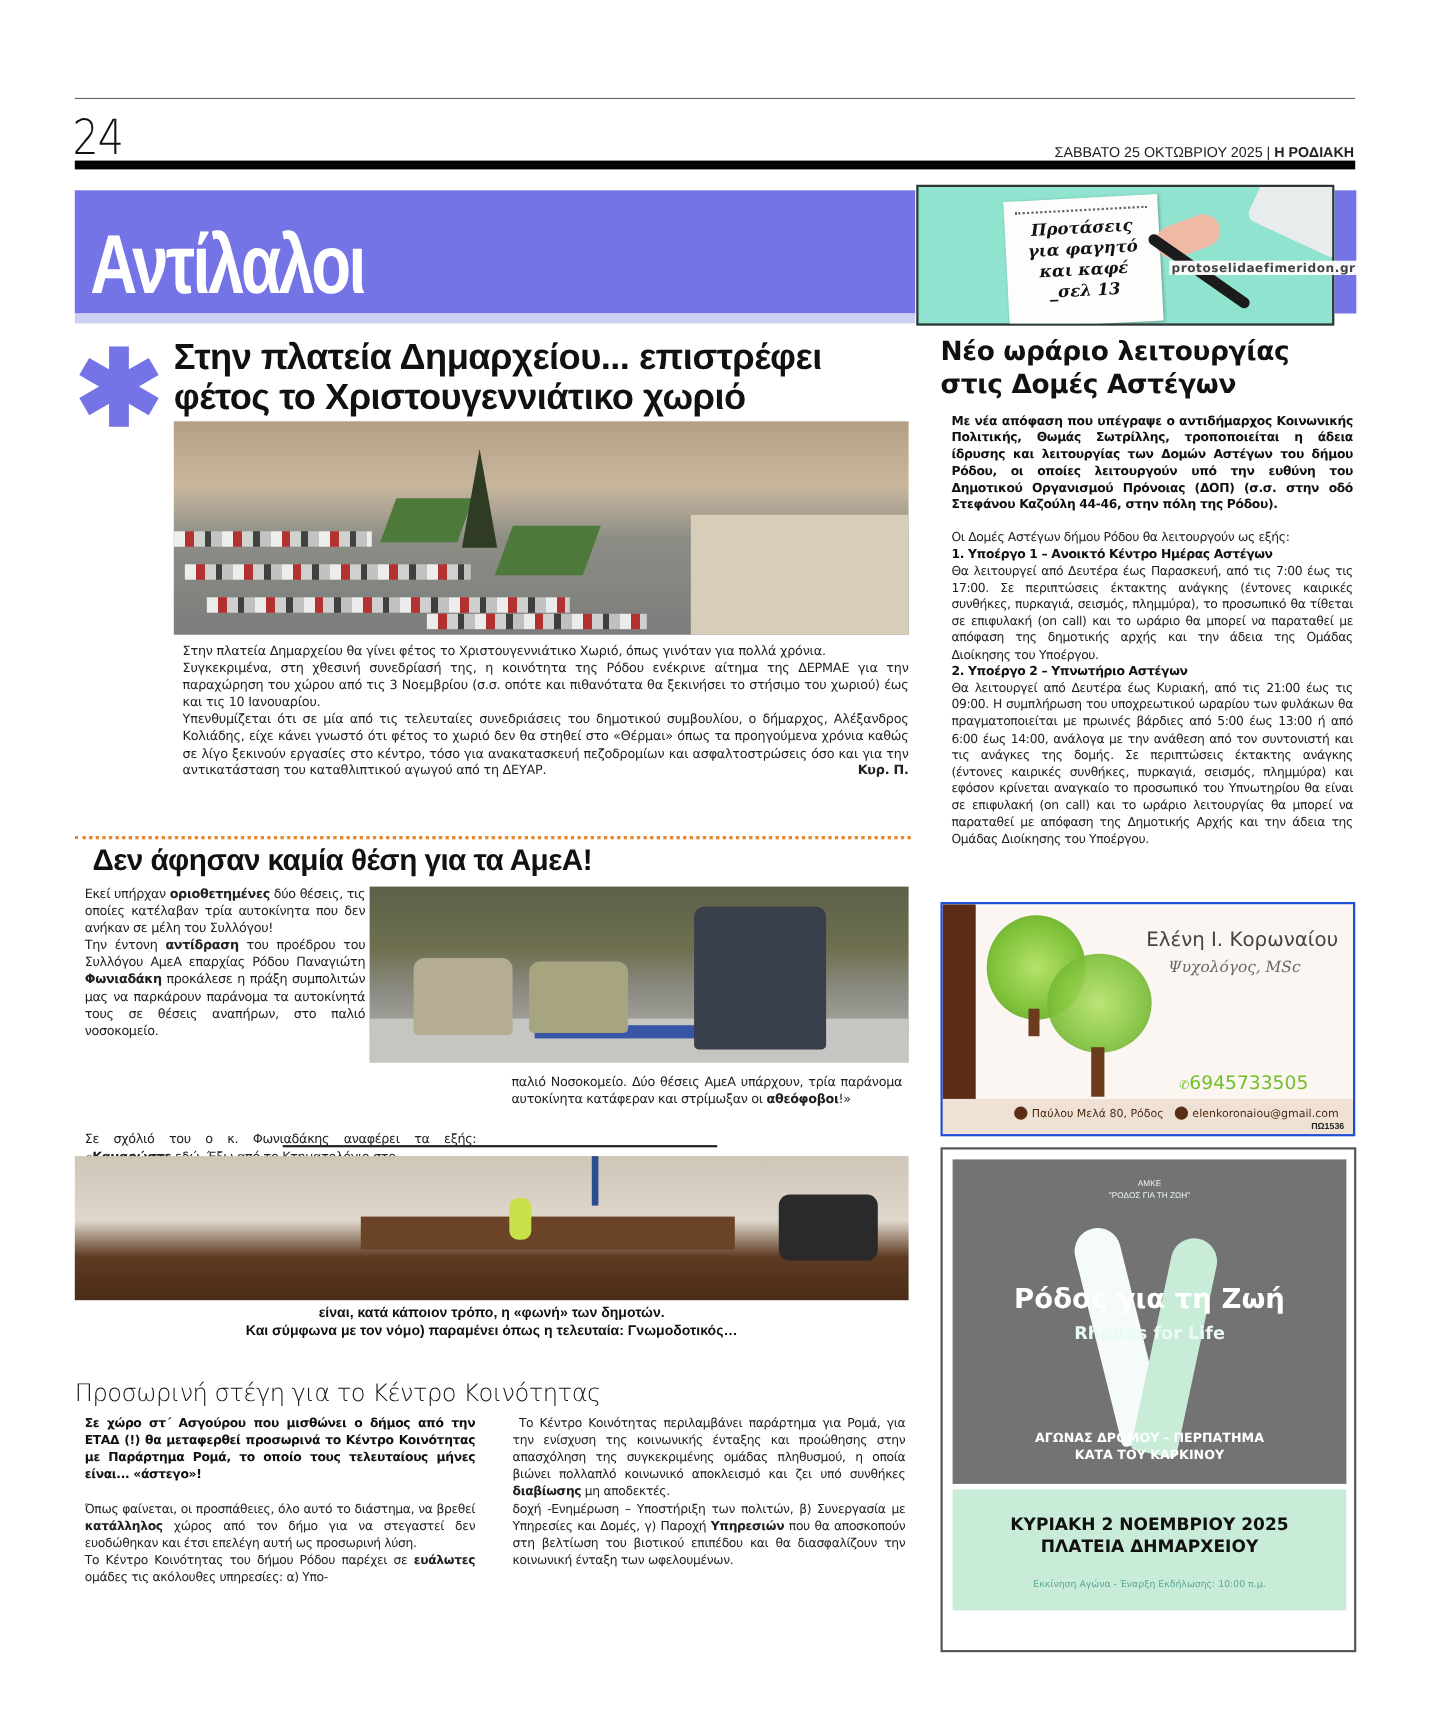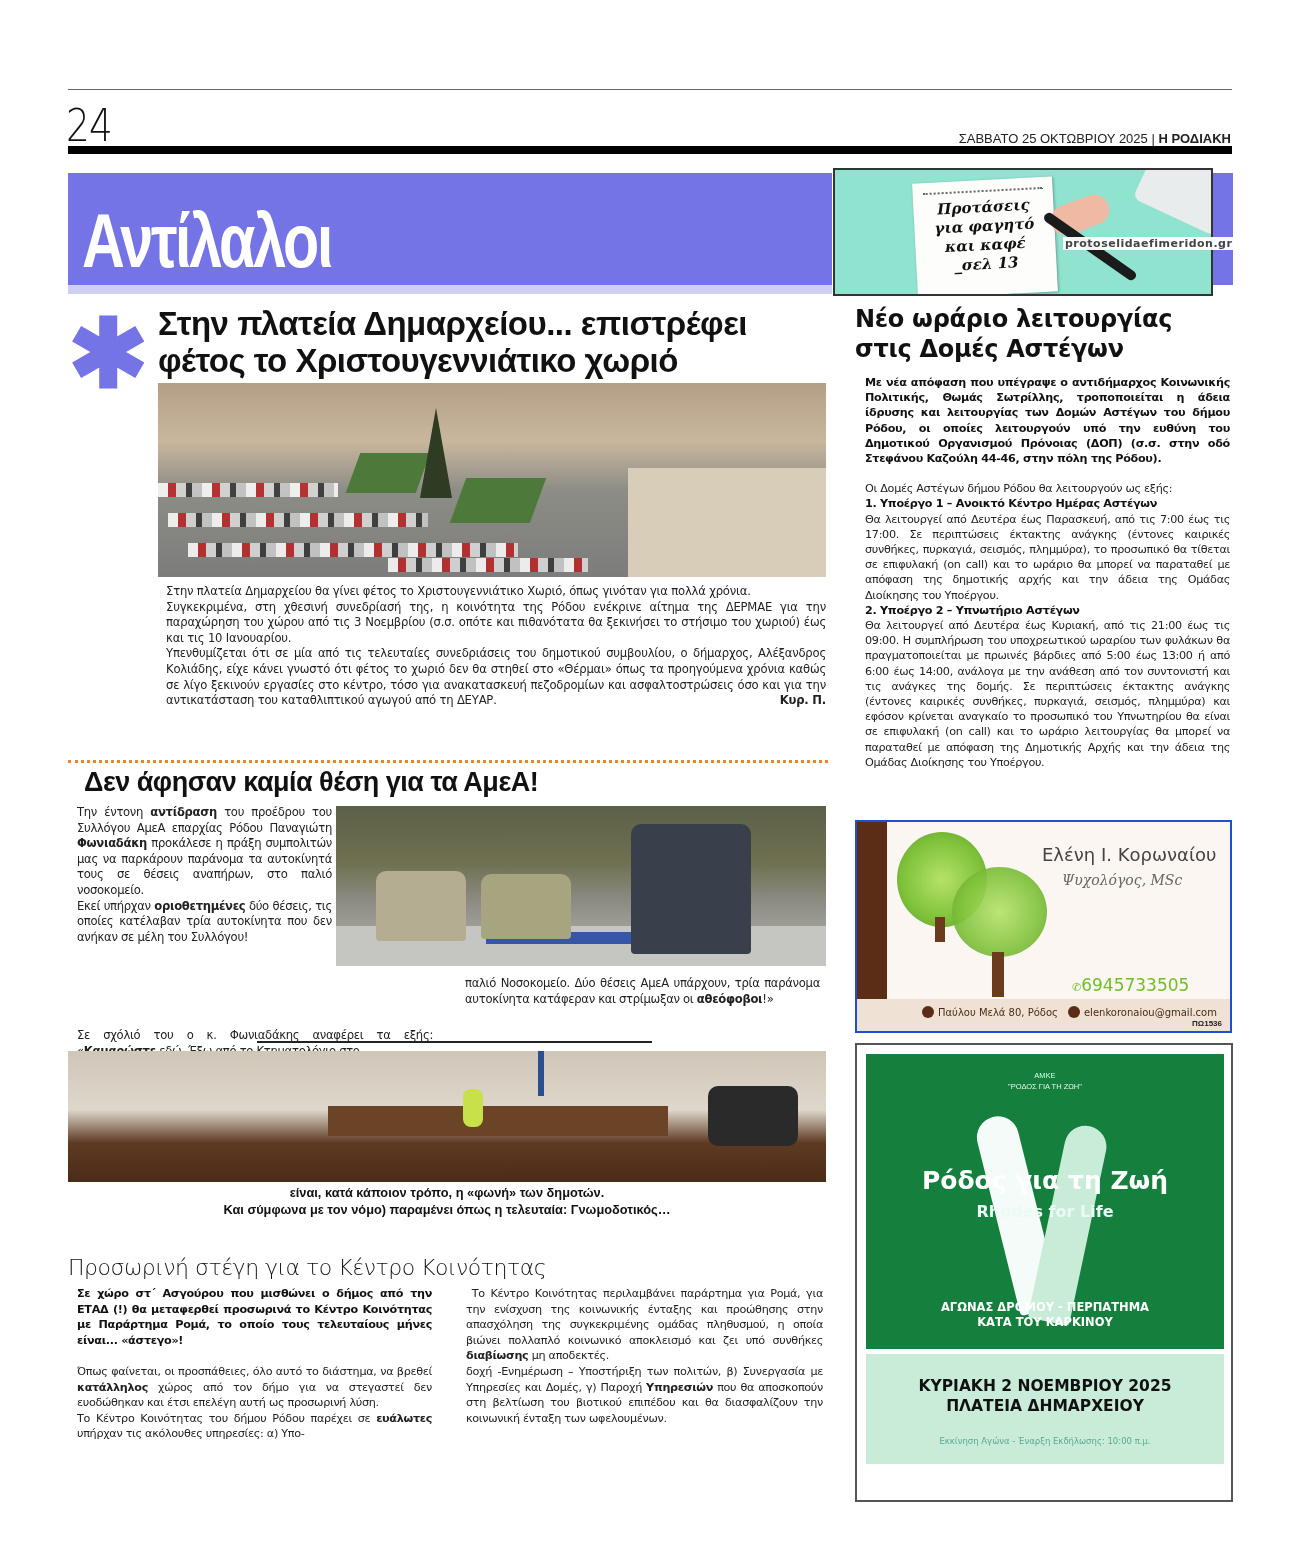--- a/index.html
+++ b/index.html
@@ -53,21 +53,21 @@
   .ad1-bottom { position: absolute; left: 0; bottom: 0; width: 100%; height: 32px; background: #efe2d4; }
   .ad1-tree { position: absolute; border-radius: 50%; background: radial-gradient(circle,#b6e26a 0%,#7fc23a 60%,#5f9b2a 100%); }
   .ad1-trunk { position: absolute; background: #6a3b1c; }
   .ad1-name { position: absolute; left: 185px; top: 22px; font-family: "DejaVu Sans", sans-serif; font-size: 18px; color: #444; }
   .ad1-role { position: absolute; left: 205px; top: 50px; font-family: "DejaVu Serif", serif; font-style: italic; font-size: 14px; color: #666; }
   .ad1-phone { position: absolute; left: 215px; top: 153px; font-family: "DejaVu Sans", sans-serif; font-size: 17px; color: #6fbf26; }
   .ad1-addr { position: absolute; left: 40px; top: 184px; font-family: "DejaVu Sans", sans-serif; font-size: 10px; color: #4a2a15; display: flex; align-items: center; gap: 4px; padding-left: 25px; }
   .ad1-addr .ico { width: 12px; height: 12px; border-radius: 50%; background: #5b2d17; display: inline-block; }
   .ad1-code { position: absolute; right: 8px; bottom: 3px; font-size: 8px; font-weight: bold; color: #222; }
   .ad2 { left: 855px; top: 1043px; width: 378px; height: 459px; border: 2px solid #555; background: #fff; }
-  .ad2-top { position: absolute; left: 9px; top: 9px; width: 358px; height: 295px; background: #15803d; overflow: hidden; }
+  .ad2-top { position: absolute; left: 9px; top: 9px; width: 358px; height: 295px; background: #737373; overflow: hidden; }
   .ad2-bot { position: absolute; left: 9px; top: 309px; width: 358px; height: 110px; background: #c9ecd9; }
   .ad2-org { position: absolute; width: 100%; top: 16px; text-align: center; font-size: 7.5px; color: #e8f5f1; line-height: 11px; }
   .ribbon { position: absolute; width: 42px; height: 200px; border-radius: 21px 21px 4px 4px; }
   .ad2-title { position: absolute; width: 100%; top: 112px; text-align: center; font-family: "DejaVu Sans", sans-serif; font-weight: bold; font-size: 25px; color: #fff; }
   .ad2-sub { position: absolute; width: 100%; top: 148px; text-align: center; font-family: "DejaVu Sans", sans-serif; font-weight: bold; font-size: 16px; color: #eafaf4; }
   .ad2-race { position: absolute; width: 100%; top: 246px; text-align: center; font-family: "DejaVu Sans", sans-serif; font-weight: bold; font-size: 11.5px; color: #fff; line-height: 15px; }
   .ad2-date { position: absolute; width: 100%; top: 22px; text-align: center; font-family: "DejaVu Sans", sans-serif; font-weight: bold; font-size: 15.5px; color: #111; line-height: 20px; }
   .ad2-start { position: absolute; width: 100%; top: 82px; text-align: center; font-family: "DejaVu Sans", sans-serif; font-size: 8.5px; color: #5aa894; }
 </style>
 </head>
@@ -117,22 +117,22 @@
 <div class="abs body1">
   <p>Στην πλατεία Δημαρχείου θα γίνει φέτος το Χριστουγεννιάτικο Χωριό, όπως γινόταν για πολλά χρόνια.</p>
   <p>Συγκεκριμένα, στη χθεσινή συνεδρίασή της, η κοινότητα της Ρόδου ενέκρινε αίτημα της ΔΕΡΜΑΕ για την παραχώρηση του χώρου από τις 3 Νοεμβρίου (σ.σ. οπότε και πιθανότατα θα ξεκινήσει το στήσιμο του χωριού) έως και τις 10 Ιανουαρίου.</p>
   <p>Υπενθυμίζεται ότι σε μία από τις τελευταίες συνεδριάσεις του δημοτικού συμβουλίου, ο δήμαρχος, Αλέξανδρος Κολιάδης, είχε κάνει γνωστό ότι φέτος το χωριό δεν θα στηθεί στο «Θέρμαι» όπως τα προηγούμενα χρόνια καθώς σε λίγο ξεκινούν εργασίες στο κέντρο, τόσο για ανακατασκευή πεζοδρομίων και ασφαλτοστρώσεις όσο και για την αντικατάσταση του καταθλιπτικού αγωγού από τη ΔΕΥΑΡ.</p>
   <span class="sig">Κυρ. Π.</span>
 </div>
 
 <div class="abs dotsep"></div>
 <h2 class="abs h2">Δεν άφησαν καμία θέση για τα ΑμεΑ!</h2>
 <div class="abs body2">
+  <p><span>Εκεί υπήρχαν </span><b>οριοθετημένες</b><span> δύο θέσεις, τις οποίες κατέλαβαν τρία αυτοκίνητα που δεν ανήκαν σε μέλη του Συλλόγου!</span></p>
   <p><span>Την έντονη </span><b>αντίδραση</b><span> του προέδρου του Συλλόγου ΑμεΑ επαρχίας Ρόδου Παναγιώτη </span><b>Φωνιαδάκη</b><span> προκάλεσε η πράξη συμπολιτών μας να παρκάρουν παράνομα τα αυτοκίνητά τους σε θέσεις αναπήρων, στο παλιό νοσοκομείο.</span></p>
-  <p><span>Εκεί υπήρχαν </span><b>οριοθετημένες</b><span> δύο θέσεις, τις οποίες κατέλαβαν τρία αυτοκίνητα που δεν ανήκαν σε μέλη του Συλλόγου!</span></p>
 </div>
 <div class="abs body2b">
   <p><span>Σε σχόλιό του ο κ. Φωνιαδάκης αναφέρει τα εξής: «</span><b>Καμαρώστε</b><span> εδώ. Έξω από το Κτηματολόγιο στο</span></p>
 </div>
 <div class="abs body2c">
   <p><span>παλιό Νοσοκομείο. Δύο θέσεις ΑμεΑ υπάρχουν, τρία παράνομα αυτοκίνητα κατάφεραν και στρίμωξαν οι </span><b>αθεόφοβοι</b><span>!»</span></p>
 </div>
 <div class="abs photo photo2">
   <div style="position:absolute;left:0;bottom:0;width:100%;height:40px;background:#c5c5c2;"></div>
   <div style="position:absolute;left:150px;bottom:22px;width:260px;height:12px;background:#3856a8;"></div>
@@ -151,21 +151,21 @@
 </div>
 <div class="abs caption3">
   <div>είναι, κατά κάποιον τρόπο, η «φωνή» των δημοτών.</div>
   <div>Και σύμφωνα με τον νόμο) παραμένει όπως η τελευταία: Γνωμοδοτικός…</div>
 </div>
 
 <h3 class="abs h3">Προσωρινή στέγη για το Κέντρο Κοινότητας</h3>
 <div class="abs body3a">
   <p style="font-weight:bold;color:#111;margin-bottom:15.6px;">Σε χώρο στ΄ Ασγούρου που μισθώνει ο δήμος από την ΕΤΑΔ (!) θα μεταφερθεί προσωρινά το Κέντρο Κοινότητας με Παράρτημα Ρομά, το οποίο τους τελευταίους μήνες είναι... «άστεγο»!</p>
   <p><span>Όπως φαίνεται, οι προσπάθειες, όλο αυτό το διάστημα, να βρεθεί </span><b>κατάλληλος</b><span> χώρος από τον δήμο για να στεγαστεί δεν ευοδώθηκαν και έτσι επελέγη αυτή ως προσωρινή λύση.</span></p>
-  <p><span>Το Κέντρο Κοινότητας του δήμου Ρόδου  παρέχει σε </span><b>ευάλωτες</b><span> υπήρχαν τις ακόλουθες υπηρεσίες: α) Υπο-</span></p>
+  <p><span>Το Κέντρο Κοινότητας του δήμου Ρόδου  παρέχει σε </span><b>ευάλωτες</b><span> ομάδες τις ακόλουθες υπηρεσίες: α) Υπο-</span></p>
 </div>
 <div class="abs body3b">
   <p>&nbsp;<span>Το Κέντρο Κοινότητας  περιλαμβάνει παράρτημα για Ρομά, για την ενίσχυση της κοινωνικής ένταξης και προώθησης στην απασχόληση της συγκεκριμένης ομάδας πληθυσμού, η οποία βιώνει πολλαπλό κοινωνικό αποκλεισμό και ζει υπό συνθήκες </span><b>διαβίωσης</b><span> μη αποδεκτές.</span></p>
   <p><span>δοχή -Ενημέρωση – Υποστήριξη των πολιτών, β) Συνεργασία με Υπηρεσίες και Δομές, γ) Παροχή </span><b>Υπηρεσιών</b><span> που θα αποσκοπούν στη βελτίωση του βιοτικού επιπέδου και θα διασφαλίζουν την κοινωνική ένταξη των ωφελουμένων.</span></p>
 </div>
 
 <h2 class="abs h4">
   <div>Νέο ωράριο λειτουργίας</div>
   <div>στις Δομές Αστέγων</div>
 </h2>

